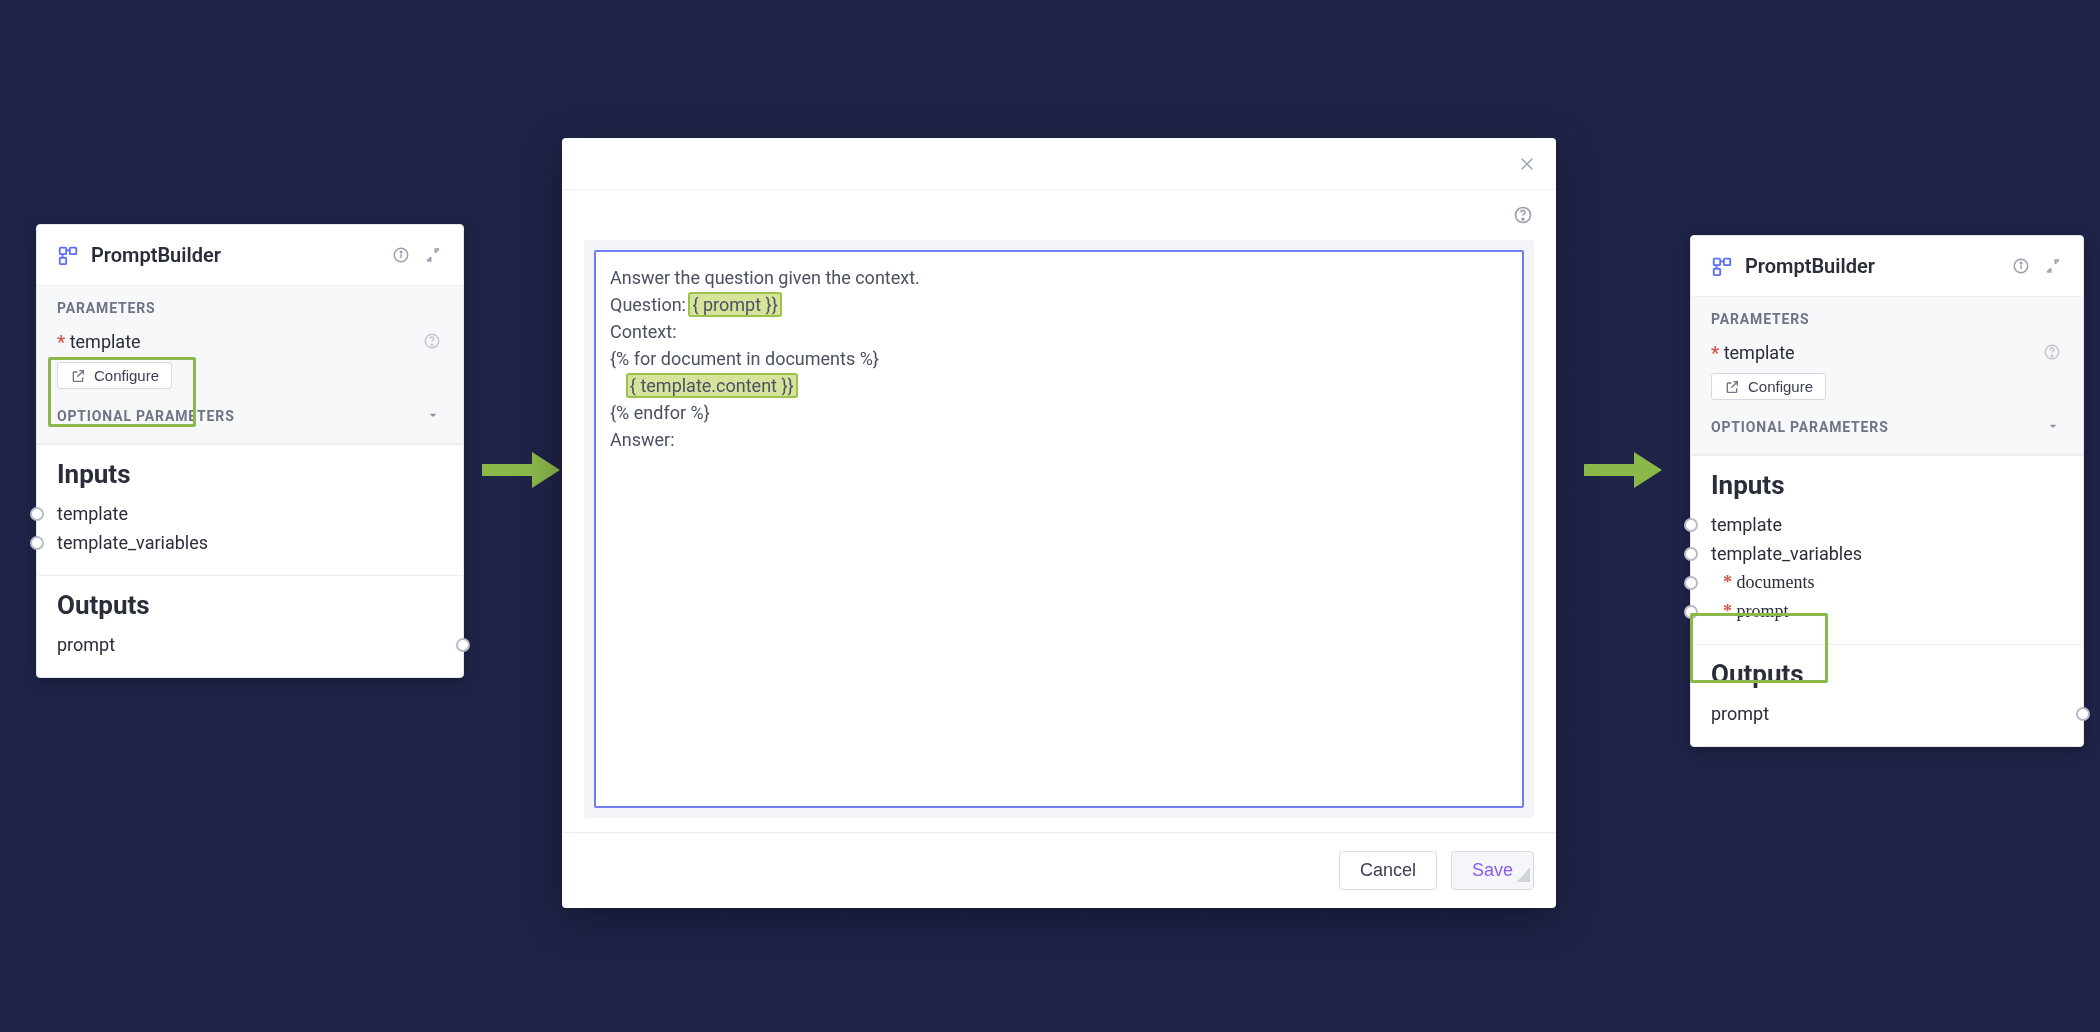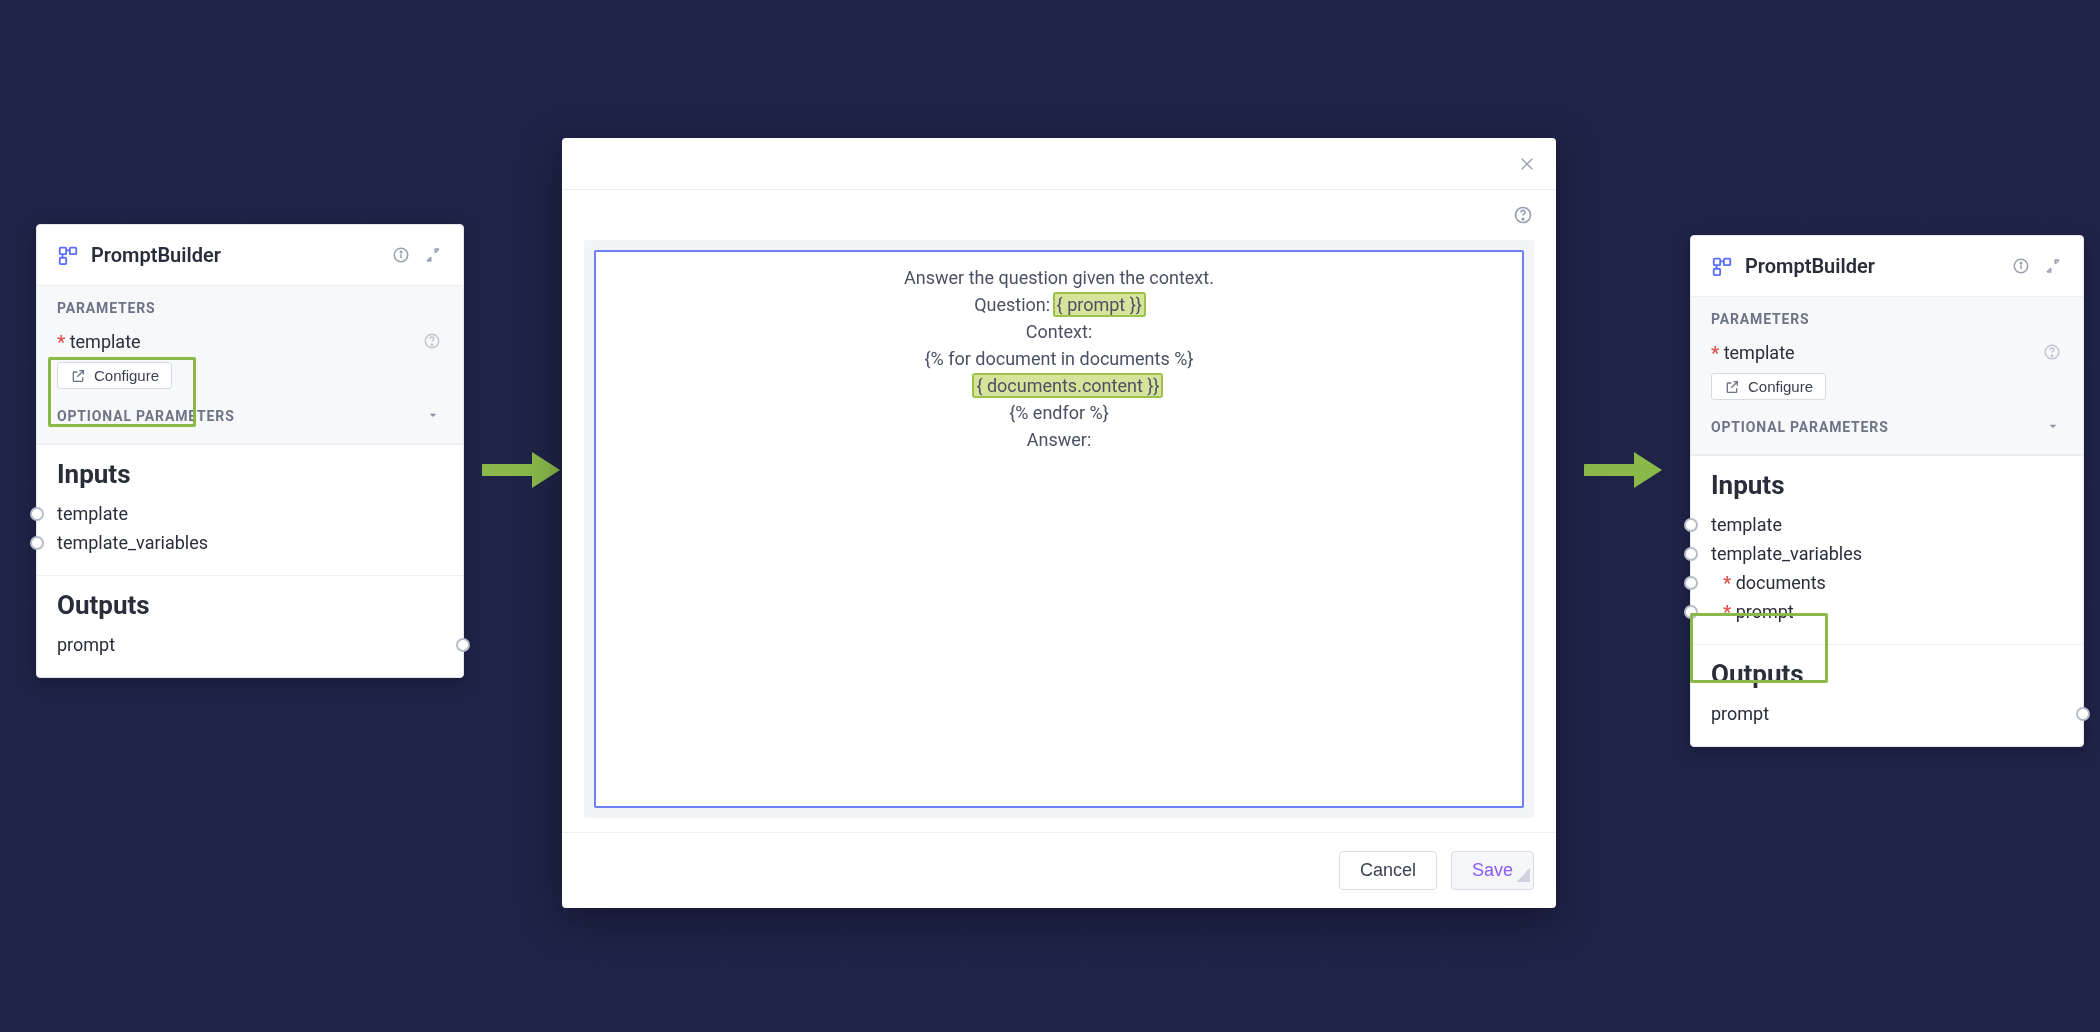--- a/index.html
+++ b/index.html
@@ -101,21 +101,21 @@
   .section:first-of-type { border-top: none; }
   .section-title { font-weight: 700; font-size: 26px; color:#2a2e3a; margin-bottom: 10px; }
   .io-item {
     position: relative;
     padding: 4px 0 4px 0;
     font-size: 18px; color:#2a2e3a;
   }
   .io-item.req::before {
     content:"* "; color:#d9534f; font-weight:700;
   }
-  .io-item.sub { padding-left: 12px; }
+  .io-item.sub { padding-left: 12px; font-family: Liberation Serif, serif; }
   .port {
     position:absolute; top:50%; transform:translateY(-50%);
     width:14px; height:14px; border-radius:50%;
     background:#fff; border:2px solid #b7bcc9;
   }
   .port.left  { left:-27px; }
   .port.right { right:-27px; }
 
   
   .hl {
@@ -140,22 +140,22 @@
   }
   .help-ico { width:22px; height:22px; color:#9aa0ad; display:inline-flex; align-items:center; justify-content:center; }
   .help-ico svg { width:20px; height:20px; }
 
   .editor-wrap {
     margin: 14px 22px 0; background:#f3f4f7; border-radius:3px;
     padding: 10px; flex: 1 1 auto; display:flex;
   }
   .editor {
     flex:1; background:#fff; border:2px solid #6f7ff6; border-radius:2px;
-    padding: 12px 24px; font-size:18px; line-height:1.5; color:#4b5163;
-    font-family: inherit; resize:none; overflow:auto; position:relative;text-align:center;
+    padding: 12px 14px; font-size:18px; line-height:1.5; color:#4b5163;
+    font-family: inherit; resize:none; overflow:auto; position:relative;
   }
   .editor-line { white-space: pre; }
   .code-hl { background:#d6e39b; outline:2px solid #9dc24a; border-radius:1px; padding:0 2px; }
   .resize-grip {
     position:absolute; right:26px; bottom:26px; width:14px; height:14px;
     background:
       linear-gradient(135deg, transparent 50%, #c7cbd6 50%) no-repeat;
     opacity:.8;
   }
 
@@ -278,21 +278,21 @@
             <circle cx="12" cy="17" r="1" fill="currentColor"></circle>
           </svg>
       </span>
     </div>
     <div class="editor-wrap">
       <div class="editor">
         <div class="editor-line"><span>Answer the question given the context.</span></div>
         <div class="editor-line"><span>Question: </span><span class="code-hl">{ prompt }}</span></div>
         <div class="editor-line"><span>Context:</span></div>
         <div class="editor-line"><span>{% for document in documents %}</span></div>
-        <div class="editor-line"><span>    </span><span class="code-hl">{ documents.content }}</span></div>
+        <div class="editor-line"><span>    </span><span class="code-hl">{ template.content }}</span></div>
         <div class="editor-line"><span>{% endfor %}</span></div>
         <div class="editor-line"><span>Answer:</span></div>
       </div>
     </div>
     <div class="resize-grip"></div>
     <div class="modal-foot">
       <button class="btn">Cancel</button>
       <button class="btn primary" disabled="">Save</button>
     </div>
   </div>

